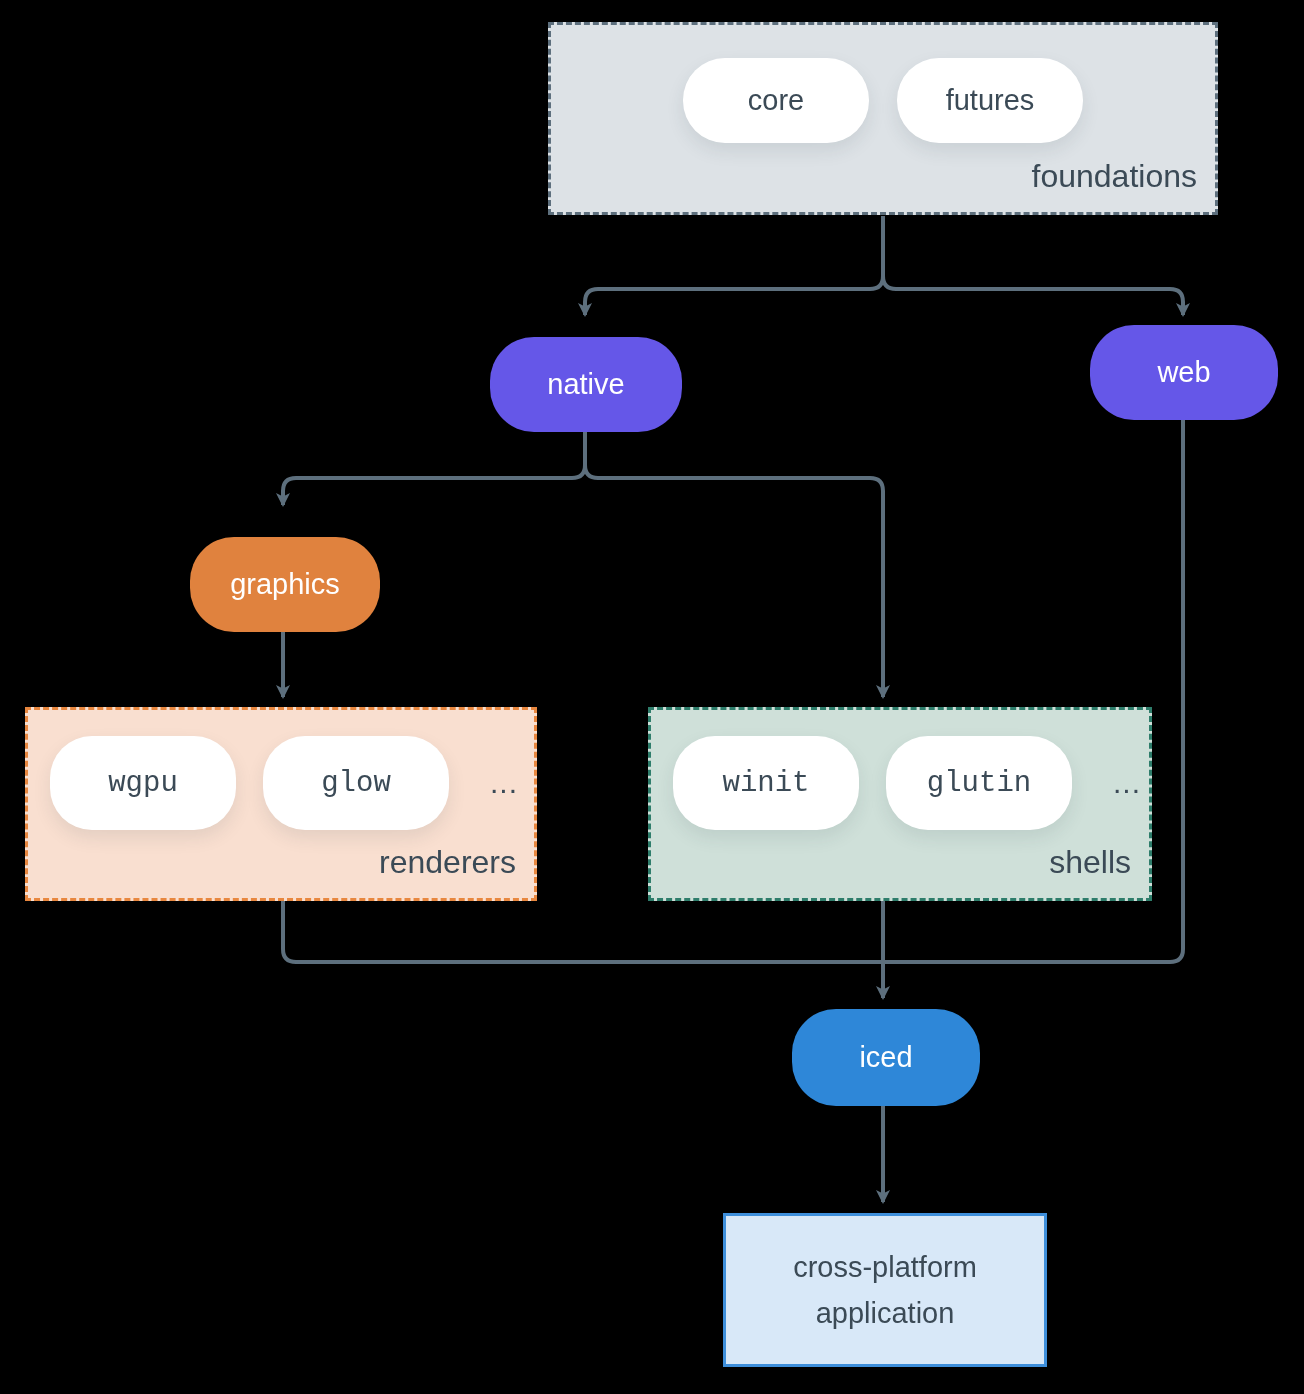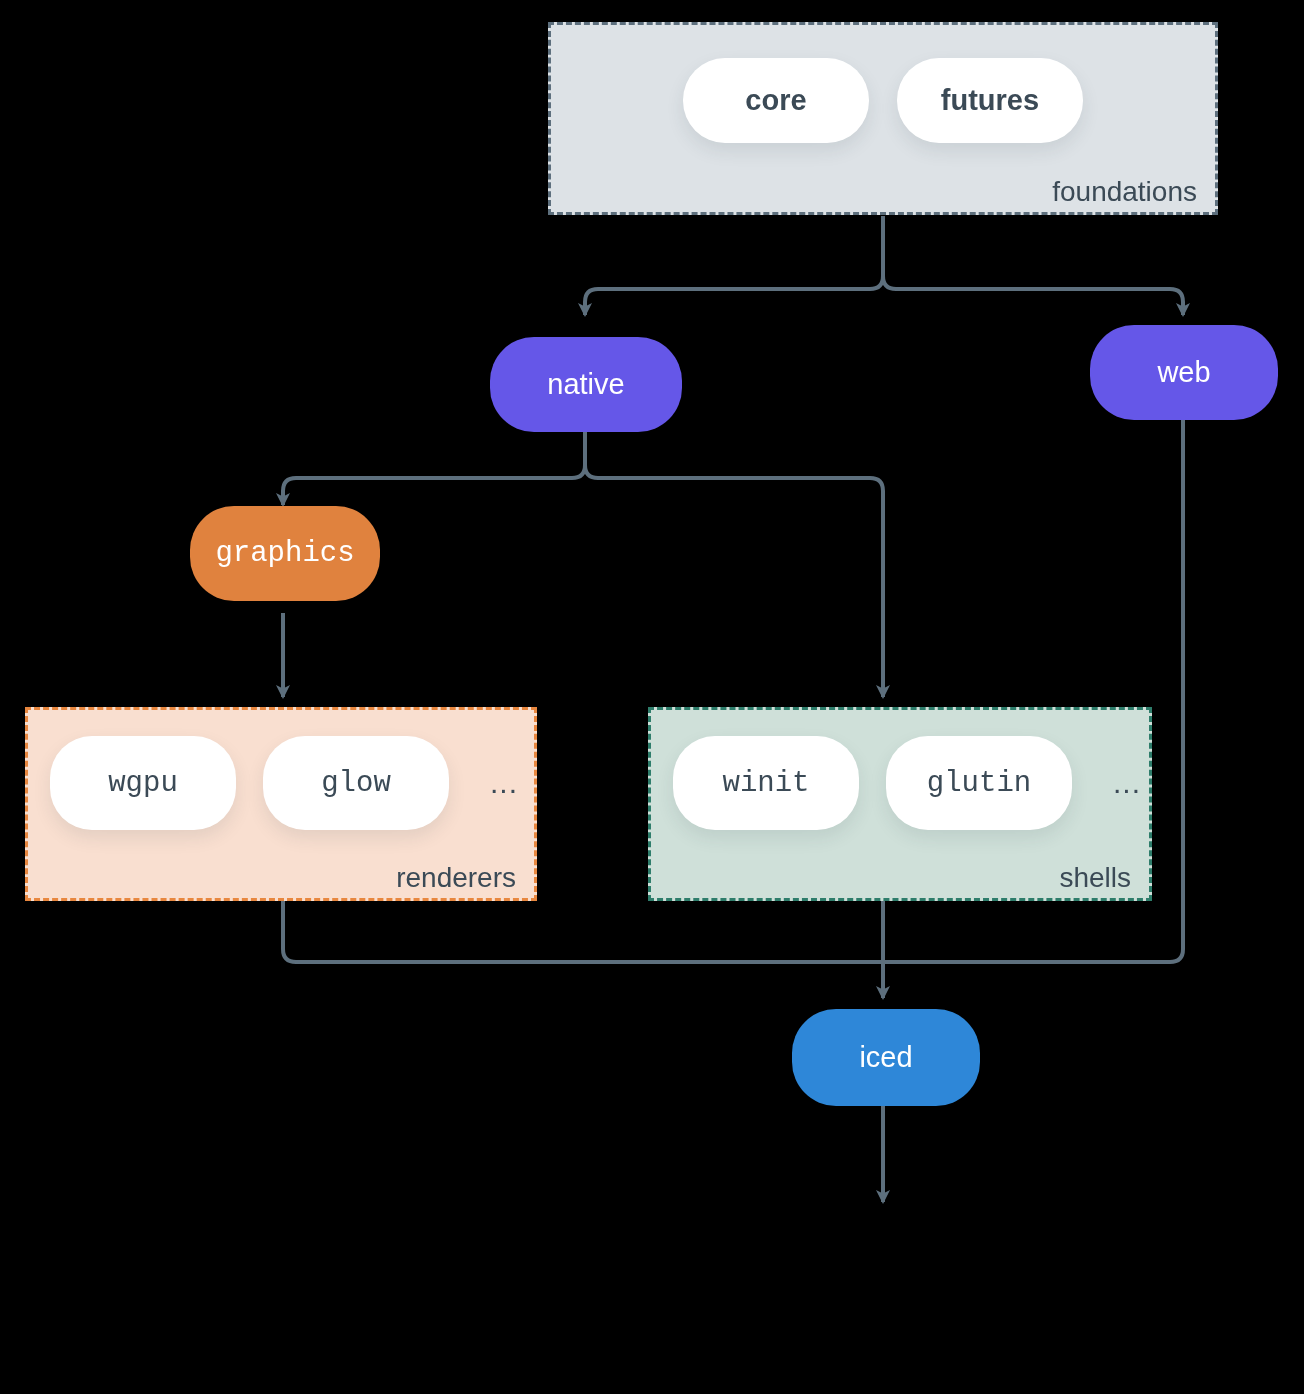--- a/index.html
+++ b/index.html
@@ -20,38 +20,38 @@
 
   .group{position:absolute;}
   .group-foundations{left:548px;top:22px;width:670px;height:193px;
     background:var(--foundations-fill);border:3px dashed var(--foundations-border);}
   .group-renderers{left:25px;top:707px;width:512px;height:194px;
     background:var(--renderers-fill);border:3px dashed var(--renderers-border);}
   .group-shells{left:633px;top:707px;width:504px;height:194px;
     background:var(--shells-fill);border:3px dashed var(--shells-border);margin-left:15px;}
 
   .pill-row{display:flex;align-items:center;}
-  .group-foundations .pill-row{justify-content:center;gap:28px;margin-top:33px;font-weight:bold;}
+  .group-foundations .pill-row{justify-content:center;gap:28px;margin-top:33px;}
   .group-renderers .pill-row,.group-shells .pill-row{justify-content:flex-start;gap:27px;margin:26px 0 0 22px;}
 
   .pill{min-width:186px;height:85px;border-radius:42px;background:var(--pill-fill);
     display:inline-flex;align-items:center;justify-content:center;
     font-size:29px;color:var(--ink);padding:0 22px;
     box-shadow:0 8px 18px rgba(40,55,70,0.10);}
   .group-renderers .pill,.group-shells .pill{height:94px;font-family:Liberation Mono, monospace;}
 
   .more{font-size:30px;color:var(--ink);letter-spacing:1px;margin-left:14px;}
 
-  .group-label{position:absolute;right:18px;bottom:4px;font-size:28px;color:var(--ink);}
+  .group-label{position:absolute;right:18px;bottom:17px;font-size:32px;color:var(--ink);}
 
   .node{position:absolute;display:flex;align-items:center;justify-content:center;
     height:95px;border-radius:44px;color:#ffffff;font-size:29px;}
   .node-native{left:490px;top:337px;width:192px;background:var(--purple);}
   .node-web{left:1090px;top:325px;width:188px;background:var(--purple);}
-  .node-graphics{left:190px;top:506px;width:190px;background:var(--orange);font-family:Liberation Mono, monospace;}
+  .node-graphics{left:190px;top:537px;width:190px;background:var(--orange);}
   .node-iced{left:792px;top:1009px;width:188px;height:97px;background:var(--blue);}
 
   .app-box{position:absolute;left:723px;top:1213px;width:324px;height:154px;
     background:var(--app-fill);border:3px solid var(--app-border);
     display:flex;align-items:center;justify-content:center;text-align:center;
     font-size:29px;line-height:1.6;color:var(--ink);padding:0 28px;}
 </style>
 </head>
 <body>
 
@@ -107,14 +107,15 @@
     <div class="pill-row">
       <div class="pill">winit</div>
       <div class="pill">glutin</div>
       <span class="more">...</span>
     </div>
     <div class="group-label">shells</div>
   </section>
 
   <div class="node node-iced">iced</div>
 
+  <div class="app-box">cross-platform application</div>
 
 </div>
 
 </body></html>

